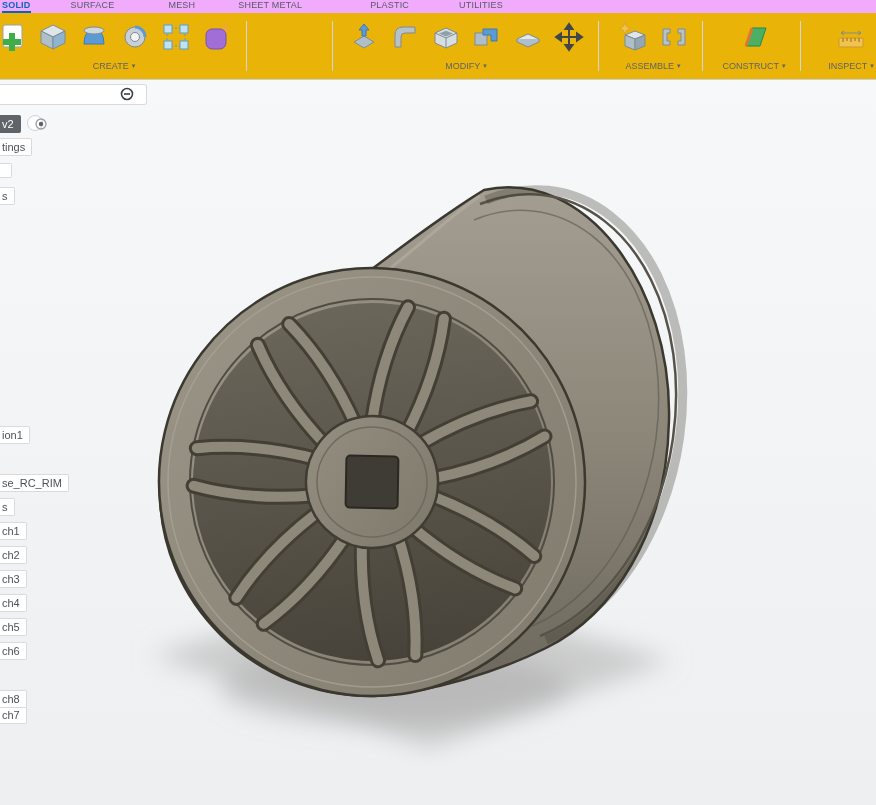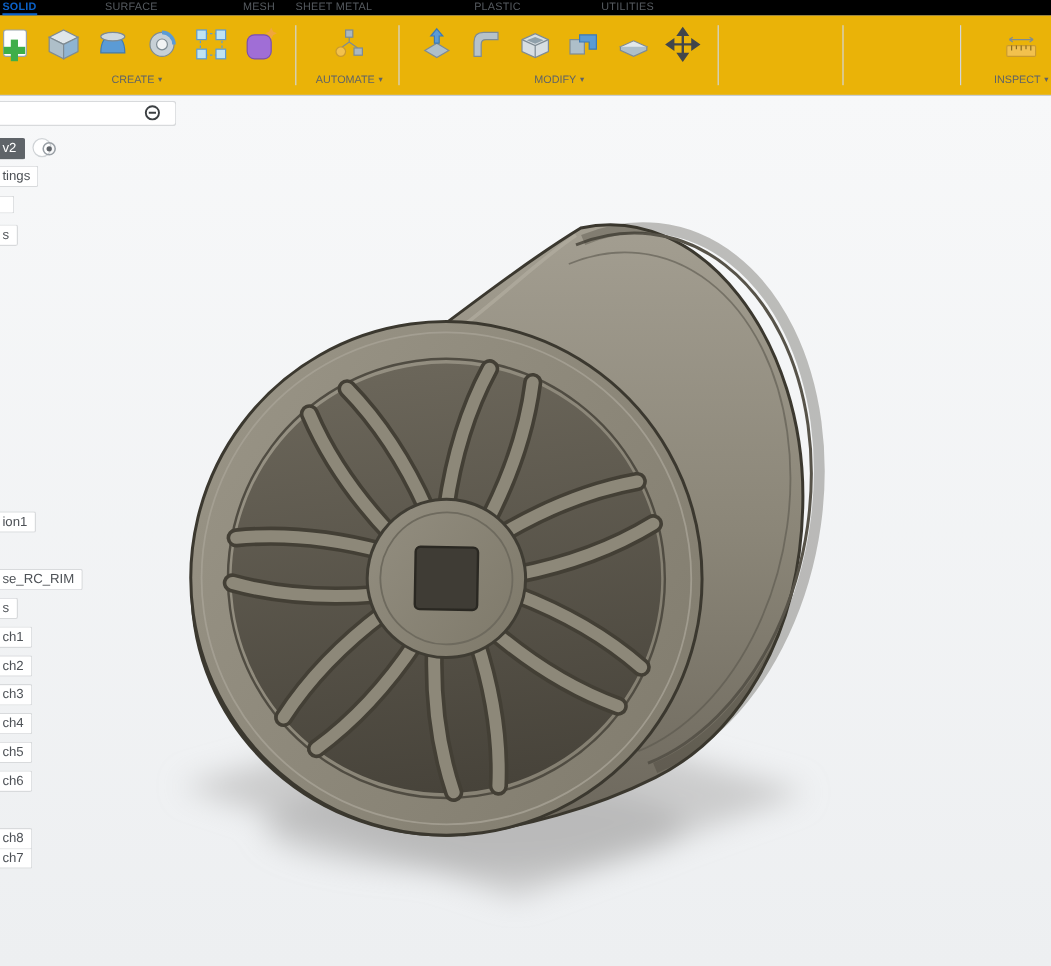--- a/index.html
+++ b/index.html
@@ -1,23 +1,23 @@
 <!DOCTYPE html>
 <html><head>
 <meta charset="utf-8">
 <style>
   html,body{margin:0;padding:0;}
   body{width:876px;height:805px;overflow:hidden;background:#fff;
        font-family:"Liberation Sans",sans-serif;-webkit-font-smoothing:antialiased;}
   
-  .tabbar{height:13px;background:#000000;display:flex;align-items:flex-end;padding-left:2px;gap:17px;}
+  .tabbar{height:13px;background:#f0abfc;display:flex;align-items:flex-end;padding-left:2px;}
   .tab{font-size:9px;line-height:11px;color:#565b60;letter-spacing:.2px;white-space:nowrap;
        border-bottom:2px solid transparent;cursor:default;}
   .tab.active{color:#0c62c9;font-weight:bold;border-bottom-color:#0c62c9;}
-  .t1{margin-right:40px}.t2{margin-right:54px}.t3{}
+  .t1{margin-right:40px}.t2{margin-right:54px}.t3{margin-right:43px}
   .t4{margin-right:68px}.t5{margin-right:50px}
   
   .toolbar{position:relative;height:66px;background:#eab308;border-bottom:1px solid #c9ced2;text-align:center;}
   .tb-group{position:absolute;top:3px;display:flex;flex-direction:column;align-items:center;}
   .tb-icons{display:flex;align-items:center;gap:9px;height:42px;}
   .tb-btn{background:transparent;border:none;padding:0;margin:0;width:32px;height:32px;cursor:pointer;}
   .tb-btn svg{display:block;}
   .tb-label{font-size:9px;color:#5f6368;margin-top:3px;display:flex;align-items:center;gap:3px;white-space:nowrap;}
   .caret{font-size:7px;color:#5f6368;}
   .tb-divider{position:absolute;top:8px;bottom:8px;width:1px;background:#d2d6da;}
@@ -98,36 +98,20 @@
       </button>
     </div>
     <div class="tb-label">
       <span>CREATE</span>
       <span class="caret">▾</span>
     </div>
   </div>
 
   <div class="tb-divider" style="left:246px;"></div>
 
-  <div class="tb-group" style="left:252px;width:78px;">
-    <div class="tb-icons">
-      <button class="tb-btn">
-        <svg width="32" height="32" viewBox="0 0 32 32">
-          <rect x="13" y="4" width="6" height="6" fill="#aab7bf" stroke="#7e8b93"></rect>
-          <path d="M16 10 V14 M16 14 L9 19 M16 14 L23 19" fill="none" stroke="#7e8b93"></path>
-          <circle cx="9" cy="22" r="4" fill="#f2c14e" stroke="#c99a2e"></circle>
-          <rect x="20" y="19" width="7" height="6" fill="#aab7bf" stroke="#7e8b93"></rect>
-        </svg>
-      </button>
-    </div>
-    <div class="tb-label">
-      <span>AUTOMATE</span>
-      <span class="caret">▾</span>
-    </div>
-  </div>
 
   <div class="tb-divider" style="left:332px;"></div>
 
   <div class="tb-group" style="left:338px;width:256px;">
     <div class="tb-icons">
       <button class="tb-btn">
         <svg width="32" height="32" viewBox="0 0 32 32">
           <path d="M6 21 L16 27 L26 21 L16 15 Z" fill="#aebfc9" stroke="#7e8b93"></path>
           <path d="M16 3 l5 6 h-3 v6 h-4 v-6 h-3 Z" fill="#5b9bd5" stroke="#3d7ab5"></path>
         </svg>
@@ -170,23 +154,59 @@
       </button>
     </div>
     <div class="tb-label">
       <span>MODIFY</span>
       <span class="caret">▾</span>
     </div>
   </div>
 
   <div class="tb-divider" style="left:598px;"></div>
 
+  <div class="tb-group" style="left:604px;width:98px;">
+    <div class="tb-icons">
+      <button class="tb-btn">
+        <svg width="32" height="32" viewBox="0 0 32 32">
+          <path d="M18 10 28 14 18 18 8 14Z" fill="#dfe6ea" stroke="#7e8b93"></path>
+          <path d="M8 14 18 18 18 29 8 25Z" fill="#aebfc9" stroke="#7e8b93"></path>
+          <path d="M28 14 18 18 18 29 28 25Z" fill="#93a6b2" stroke="#7e8b93"></path>
+          <path d="M8 2 l1.8 3.6 3.6 1.8 -3.6 1.8 -1.8 3.6 -1.8 -3.6 -3.6 -1.8 3.6 -1.8Z" fill="#f2c14e" stroke="#d9a62e"></path>
+        </svg>
+      </button>
+      <button class="tb-btn">
+        <svg width="32" height="32" viewBox="0 0 32 32">
+          <path d="M5 8 H12 V12 H9 V20 H12 V24 H5 Z" fill="#b6c2c9" stroke="#7e8b93"></path>
+          <path d="M27 8 H20 V12 H23 V20 H20 V24 H27 Z" fill="#b6c2c9" stroke="#7e8b93"></path>
+        </svg>
+      </button>
+    </div>
+    <div class="tb-label">
+      <span>ASSEMBLE</span>
+      <span class="caret">▾</span>
+    </div>
+  </div>
 
   <div class="tb-divider" style="left:702px;"></div>
 
+  <div class="tb-group" style="left:708px;width:92px;">
+    <div class="tb-icons">
+      <button class="tb-btn">
+        <svg width="32" height="32" viewBox="0 0 32 32">
+          <path d="M8 25 L14 7 L28 7 L22 25 Z" fill="#2fae74" fill-opacity=".85" stroke="#1d8a58"></path>
+          <path d="M8 25 L14 7" stroke="#e0762e" stroke-width="3"></path>
+        </svg>
+      </button>
+    </div>
+    <div class="tb-label">
+      <span>CONSTRUCT</span>
+      <span class="caret">▾</span>
+    </div>
+  </div>
 
   <div class="tb-divider" style="left:800px;"></div>
 
   <div class="tb-group" style="left:806px;width:90px;">
     <div class="tb-icons">
       <button class="tb-btn">
         <svg width="32" height="32" viewBox="0 0 32 32">
           <path d="M6 12 h20 M6 12 l3 -2 M6 12 l3 2 M26 12 l-3 -2 M26 12 l-3 2" fill="none" stroke="#7e8b93"></path>
           <rect x="4" y="17" width="24" height="9" rx="1" fill="#f2c14e" stroke="#c99a2e"></rect>
           <path d="M8 17 v4 M12 17 v3 M16 17 v4 M20 17 v3 M24 17 v4" stroke="#8a6d1d"></path>

